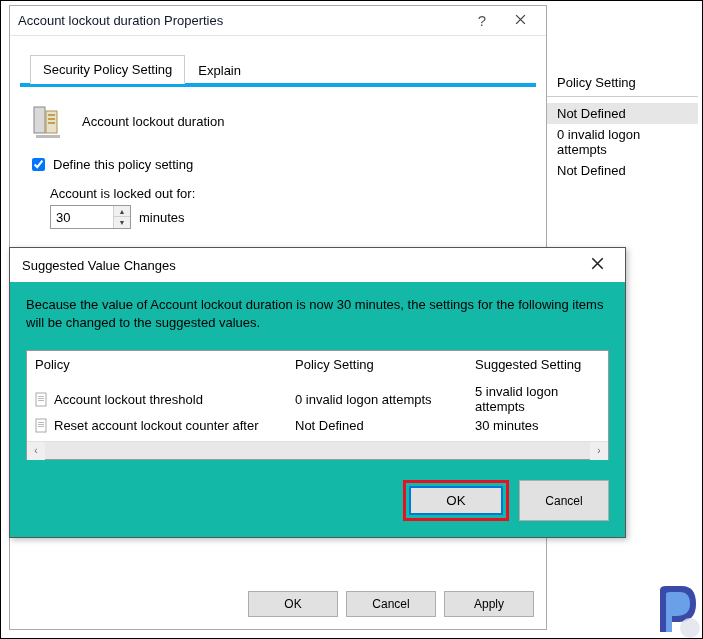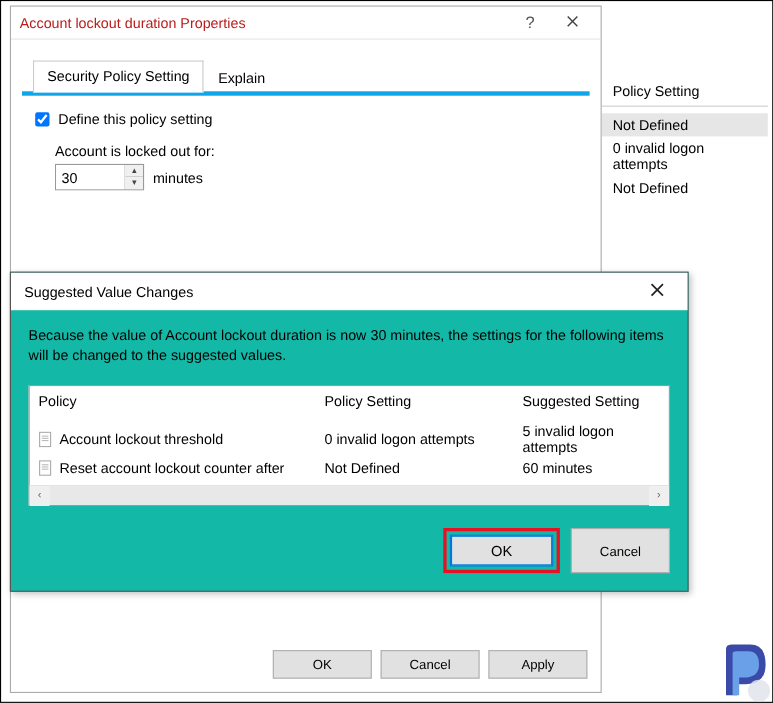--- a/index.html
+++ b/index.html
@@ -26,21 +26,21 @@
   }
   .titlebar {
     height: 30px;
     display: flex;
     align-items: center;
     padding: 0 6px 0 8px;
     border-bottom: 1px solid #e5e5e5;
   }
   .titlebar .title {
     flex: 1;
-    color: #b91c1c;
+    color: #0f172a;
   }
   .titlebar .help {
     width: 36px;
     text-align: center;
     color: #555;
     font-size: 15px;
   }
   .titlebar .close {
     width: 40px;
     text-align: center;
@@ -285,20 +285,33 @@
             <path d="M1 1 L9 9 M9 1 L1 9" stroke="#444" stroke-width="1.2" fill="none"></path>
           </svg>
       </span>
     </div>
   </div>
   <div class="tabstrip">
     <div class="tab active">Security Policy Setting</div>
     <div class="tab">Explain</div>
   </div>
   <div class="tab-body">
+    <div class="policy-header">
+      <span class="sec-icon">
+        <svg viewBox="0 0 40 40">
+          <rect x="6" y="6" width="11" height="26" fill="#d9d9d9" stroke="#888"></rect>
+          <rect x="18" y="10" width="11" height="22" fill="#e8e0c8" stroke="#b09050"></rect>
+          <rect x="8" y="34" width="24" height="3" fill="#bbb"></rect>
+          <rect x="20" y="13" width="7" height="2" fill="#c0a050"></rect>
+          <rect x="20" y="17" width="7" height="2" fill="#c0a050"></rect>
+          <rect x="20" y="21" width="7" height="2" fill="#c0a050"></rect>
+        </svg>
+      </span>
+      <div>Account lockout duration</div>
+    </div>
     <label class="define-row">
       <input type="checkbox" checked="" style="">
       <span>Define this policy setting</span>
     </label>
     <div class="lockedfor">
       <div>Account is locked out for:</div>
       <div class="spin-wrap">
         <span class="spinner">
           <input value="30" style="">
           <span class="arrows">
@@ -357,21 +370,21 @@
             <svg viewBox="0 0 14 15">
                 <rect x="1" y="1" width="10" height="13" fill="#fff" stroke="#aaa"></rect>
                 <rect x="3" y="4" width="6" height="1" fill="#bbb"></rect>
                 <rect x="3" y="6" width="6" height="1" fill="#bbb"></rect>
                 <rect x="3" y="8" width="6" height="1" fill="#bbb"></rect>
               </svg>
           </span>
           <span>Reset account lockout counter after</span>
         </div>
         <div>Not Defined</div>
-        <div>60 minutes</div>
+        <div>30 minutes</div>
       </div>
       <div style="height:6px"></div>
       <div class="scrollbar">
         <div class="sbtn">‹</div>
         <div class="strack"></div>
         <div class="sbtn">›</div>
       </div>
     </div>
     <div class="suggest-buttons">
       <span class="red-box">

